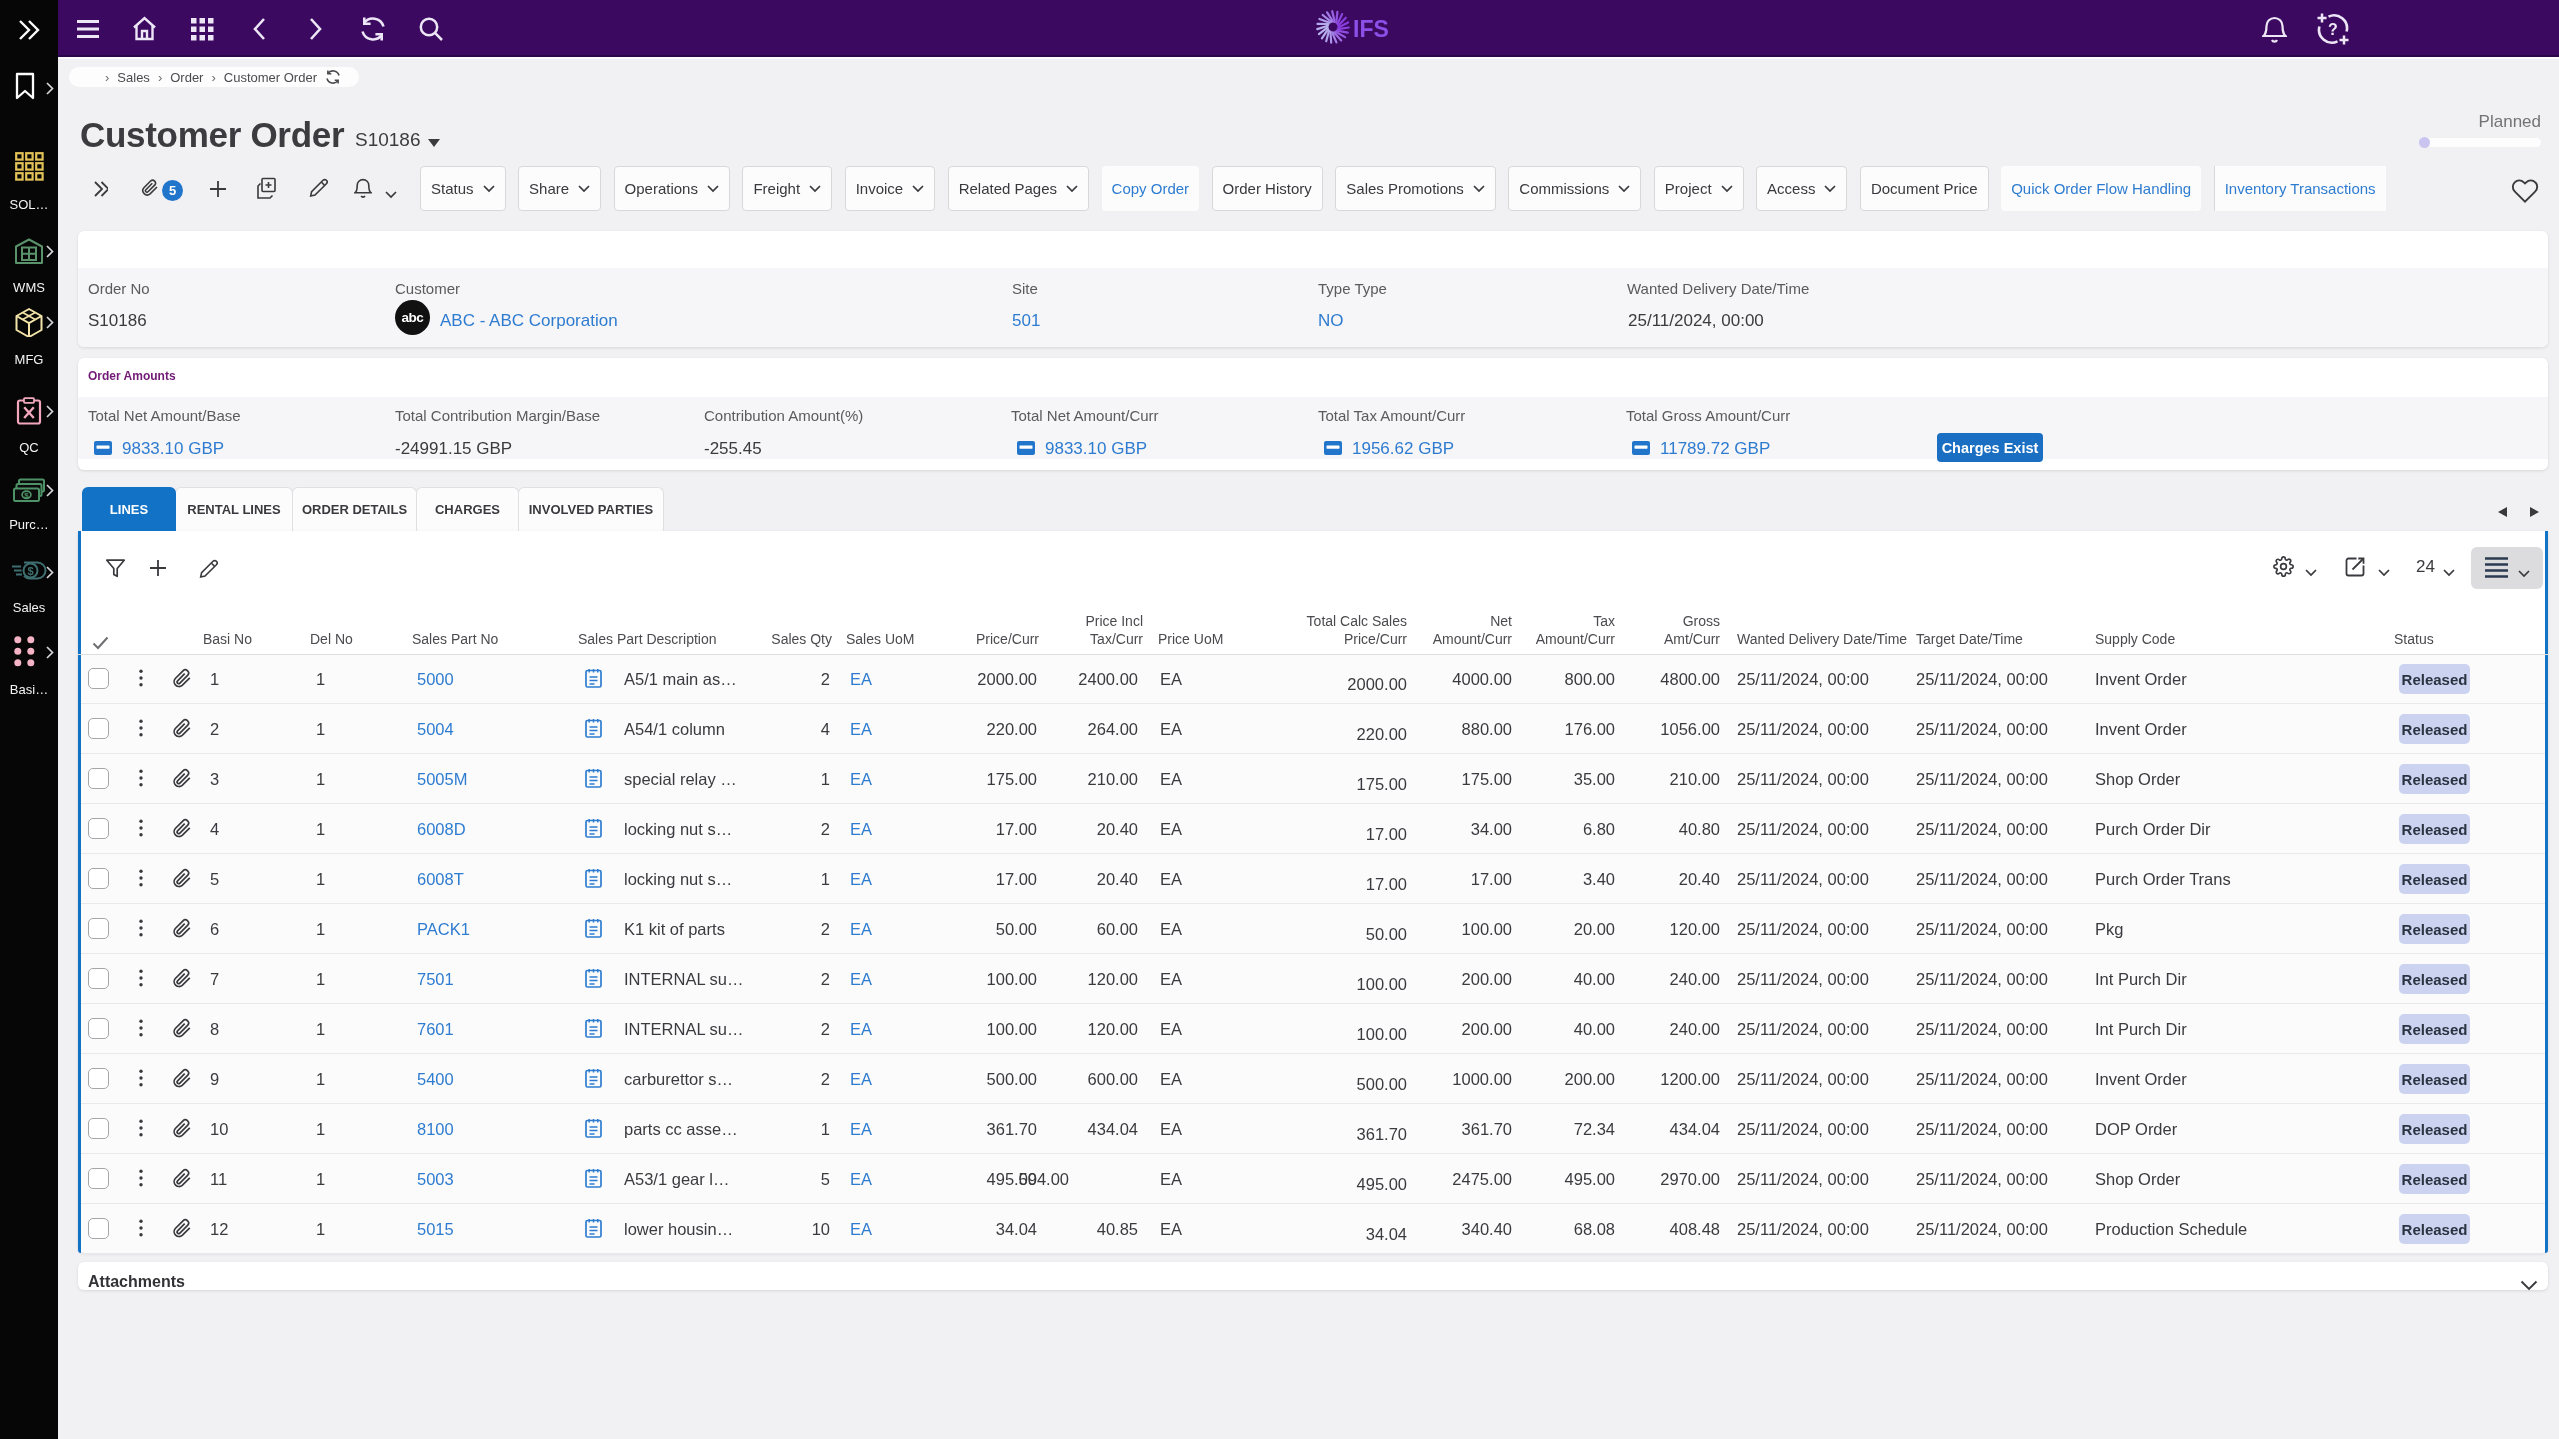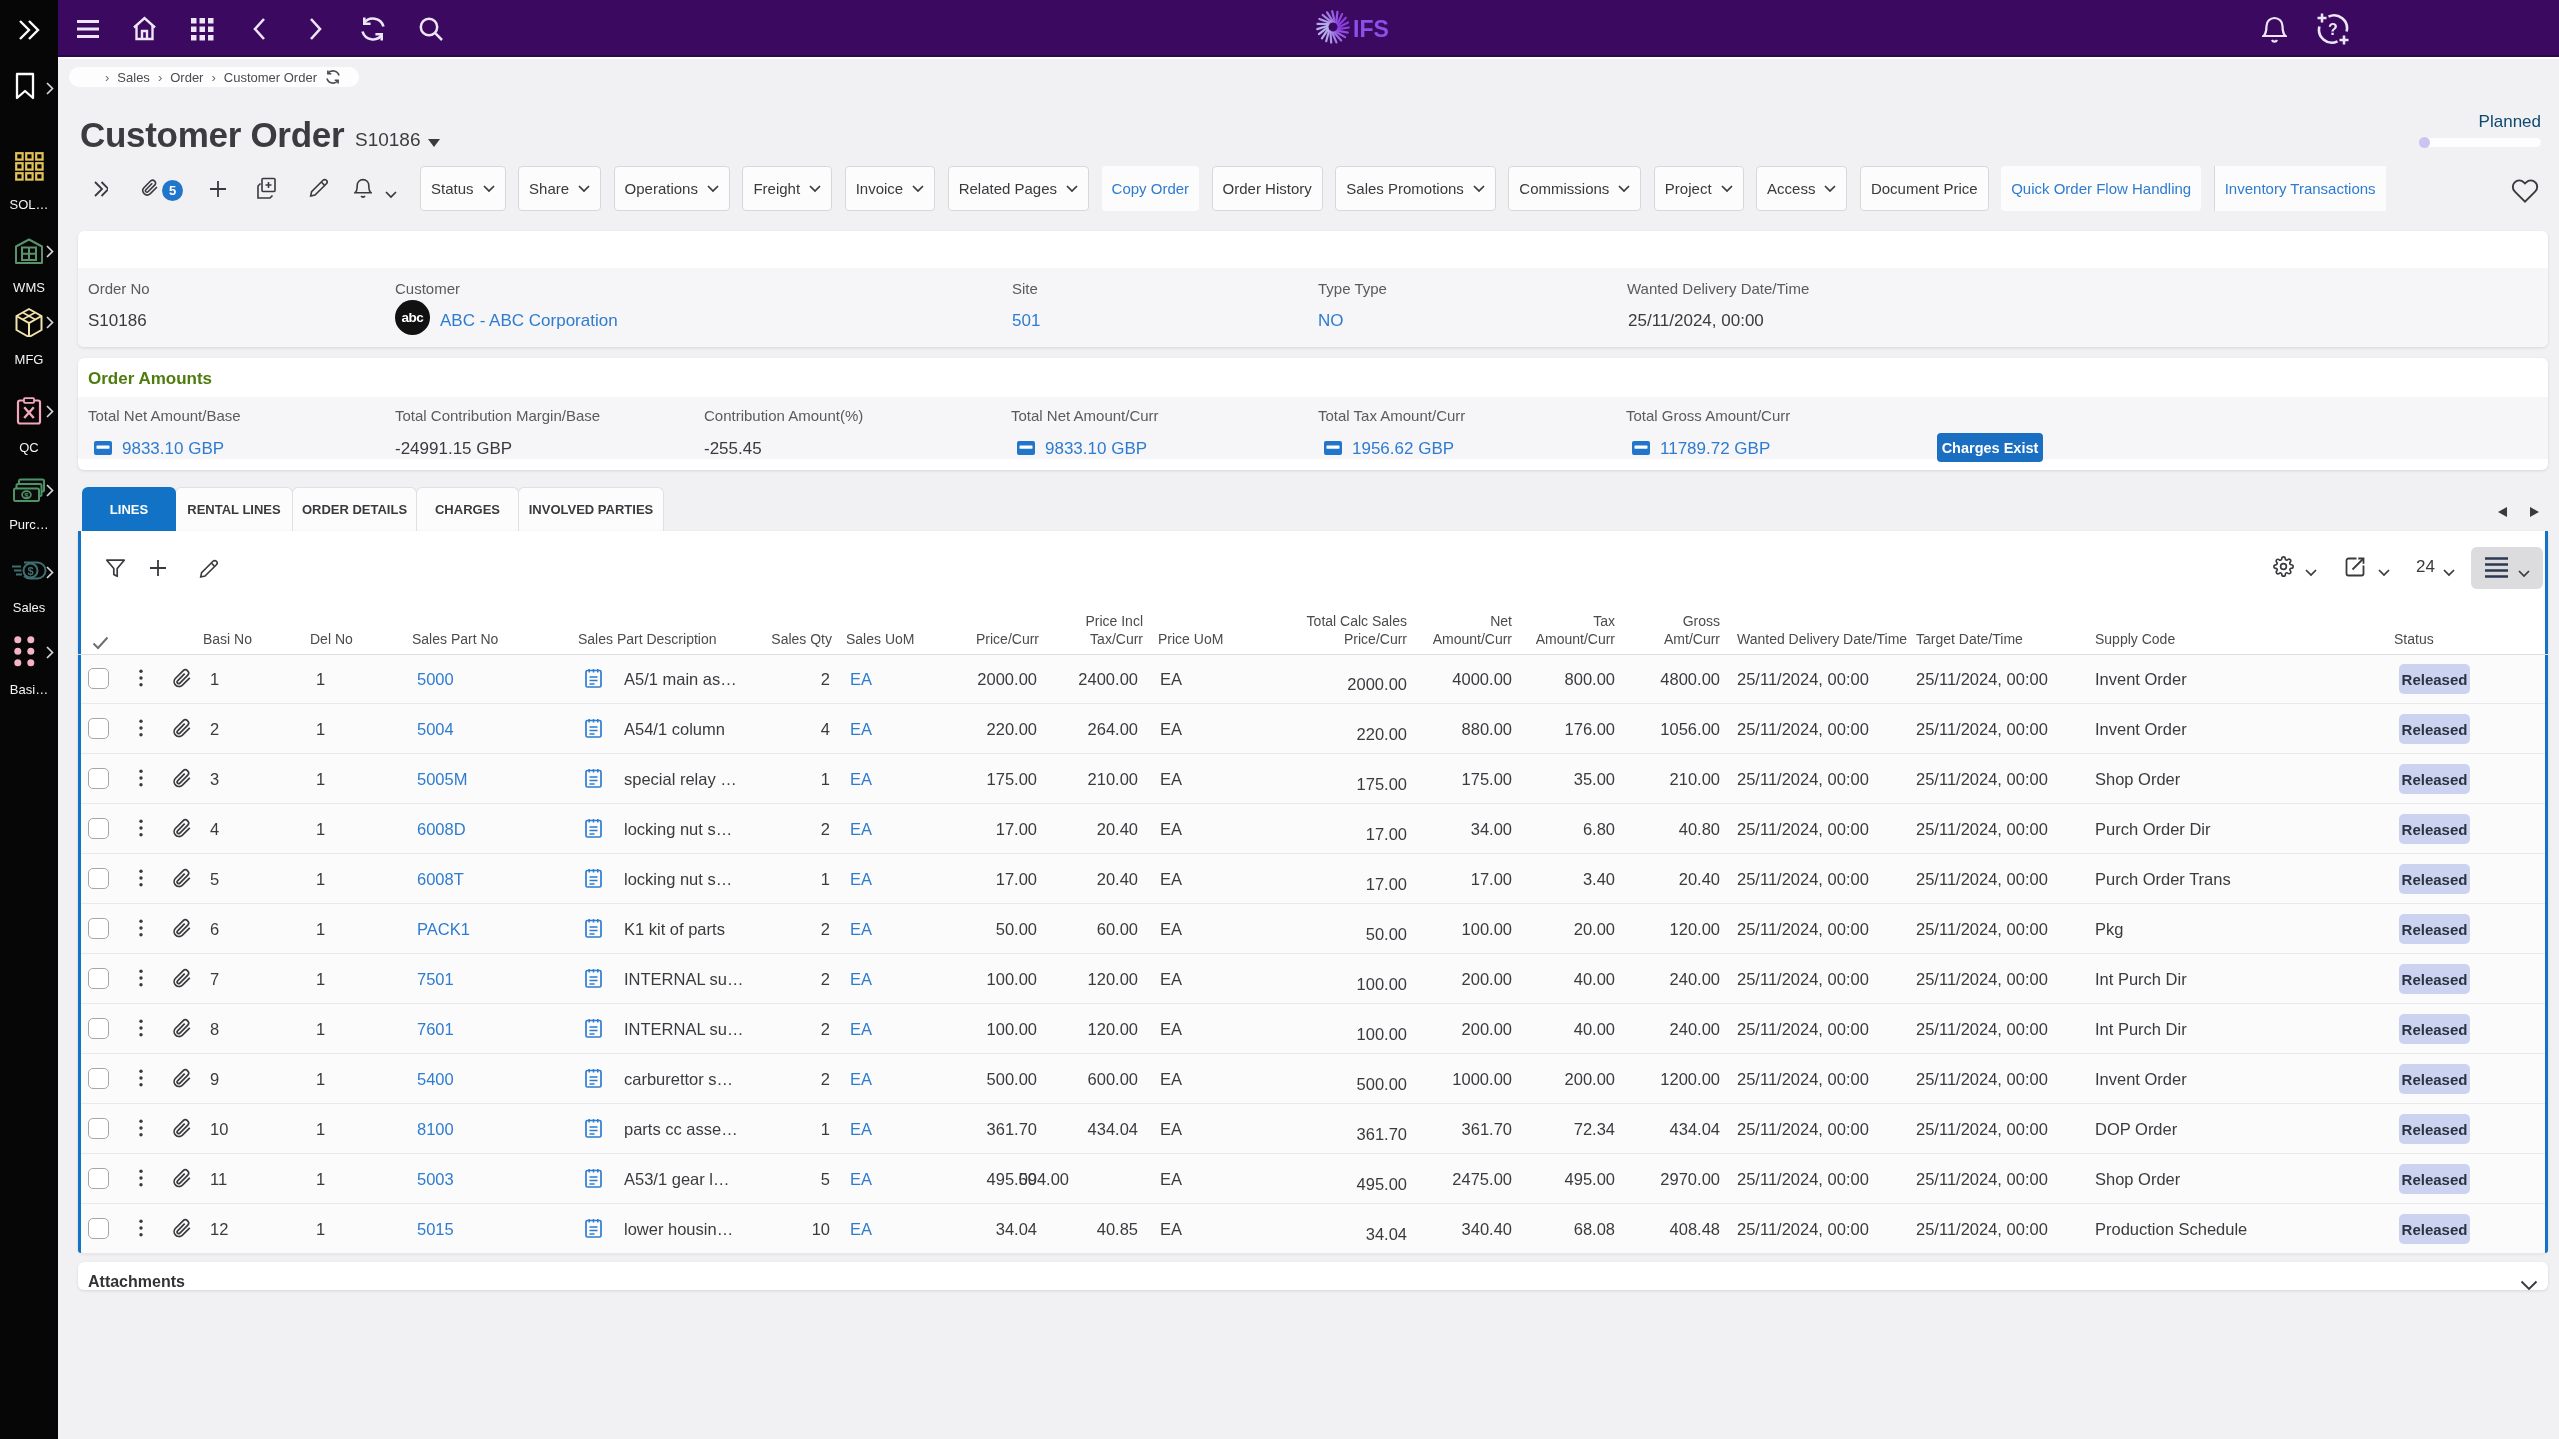--- a/index.html
+++ b/index.html
@@ -182,21 +182,21 @@
         <path d="M14 6.5A6.3 6.3 0 0 0 2.8 4.6" stroke="#4B4A4E" stroke-width="1.6" fill="none"></path>
         <path d="M2.9 1.4v3.4h3.4" fill="none" stroke="#4B4A4E" stroke-width="1.6"></path>
         <path d="M2 9.5a6.3 6.3 0 0 0 11.2 1.9" stroke="#4B4A4E" stroke-width="1.6" fill="none"></path>
         <path d="M13.1 14.6v-3.4H9.7" fill="none" stroke="#4B4A4E" stroke-width="1.6"></path>
       </svg>
     </div>
   </div>
 <div style="position:absolute;left:80px;top:115px;font-size:35px;font-weight:700;color:#3C3B3F;letter-spacing:-0.3px">Customer Order</div>
 <div style="position:absolute;left:355px;top:129px;font-size:19px;color:#3C3B3F">S10186</div>
 <div style="position:absolute;left:428px;top:139px;width:0;height:0;border-left:6.5px solid transparent;border-right:6.5px solid transparent;border-top:8px solid #3A393D"></div>
-<div style="position:absolute;left:2380px;top:112px;width:161px;text-align:right;font-size:17px;color:#0c4a6e">Planned</div>
+<div style="position:absolute;left:2380px;top:112px;width:161px;text-align:right;font-size:17px;color:#737373">Planned</div>
 <div style="position:absolute;left:2425px;top:138px;width:116px;height:9px;background:#FDFDFE;border-radius:5px"></div>
 <div style="position:absolute;left:2419px;top:137px;width:11px;height:11px;background:#C9C5F0;border-radius:50%"></div>
 <div style="position:absolute;left:93px;top:180px"><svg width="15" height="18" viewBox="0 0 15 18" style="">
       <path d="M2 2l7 7-7 7M8.5 2l7 7-7 7" stroke="#3A393D" stroke-width="1.8" fill="none"></path>
     </svg></div>
 <div style="position:absolute;left:141px;top:178px"><svg width="18" height="20" viewBox="0 0 18 20" style="">
       <path d="M16 9 9.1 15.9a4.4 4.4 0 0 1-6.2-6.2l6.9-6.9a2.93 2.93 0 0 1 4.1 4.1l-6.9 6.9a1.45 1.45 0 0 1-2.1-2.1l6.4-6.4" stroke="#3A393D" stroke-width="1.6" fill="none"></path>
     </svg></div>
 <div style="position:absolute;left:209px;top:180px"><svg width="18" height="18" viewBox="0 0 18 18" style="">
       <path d="M9 1v16M1 9h16" stroke="#3A393D" stroke-width="1.8"></path>
@@ -266,21 +266,21 @@
 <div class="lbl" style="left:1240px;top:49px">Type Type</div>
 <div class="lbl" style="left:1549px;top:49px">Wanted Delivery Date/Time</div>
 <div class="val" style="left:10px;top:80px">S10186</div>
 <div style="position:absolute;left:317px;top:69px;width:35px;height:35px;background:#111;border-radius:50%;color:#fff;font-size:13.5px;font-weight:700;display:flex;align-items:center;justify-content:center;letter-spacing:-0.5px">abc</div>
 <div class="vblue" style="left:362px;top:80px">ABC - ABC Corporation</div>
 <div class="vblue" style="left:934px;top:80px">501</div>
 <div class="vblue" style="left:1240px;top:80px">NO</div>
 <div class="val" style="left:1550px;top:80px">25/11/2024, 00:00</div>
 </div>
 <div class="card" style="left:78px;top:358px;width:2470px;height:112px">
-<div style="position:absolute;left:10px;top:11px;font-size:17px;font-weight:700;color:#4d7c0f">Order Amounts</div>
+<div style="position:absolute;left:10px;top:11px;font-size:12px;font-weight:700;color:#701a75">Order Amounts</div>
 <div style="position:absolute;left:0;top:39px;width:2470px;height:62px;background:#F6F5F7"></div>
 <div class="lbl" style="left:10px;top:49px">Total Net Amount/Base</div>
 <div class="lbl" style="left:317px;top:49px">Total Contribution Margin/Base</div>
 <div class="lbl" style="left:626px;top:49px">Contribution Amount(%)</div>
 <div class="lbl" style="left:933px;top:49px">Total Net Amount/Curr</div>
 <div class="lbl" style="left:1240px;top:49px">Total Tax Amount/Curr</div>
 <div class="lbl" style="left:1548px;top:49px">Total Gross Amount/Curr</div>
 <div style="position:absolute;left:16px;top:83px"><svg width="18" height="14" viewBox="0 0 18 14" style="">
         <rect x="0" y="0" width="18" height="14" rx="2" fill="#2176CC"></rect>
         <rect x="2.5" y="4.5" width="13" height="3.2" fill="#fff" rx="0.4"></rect>

